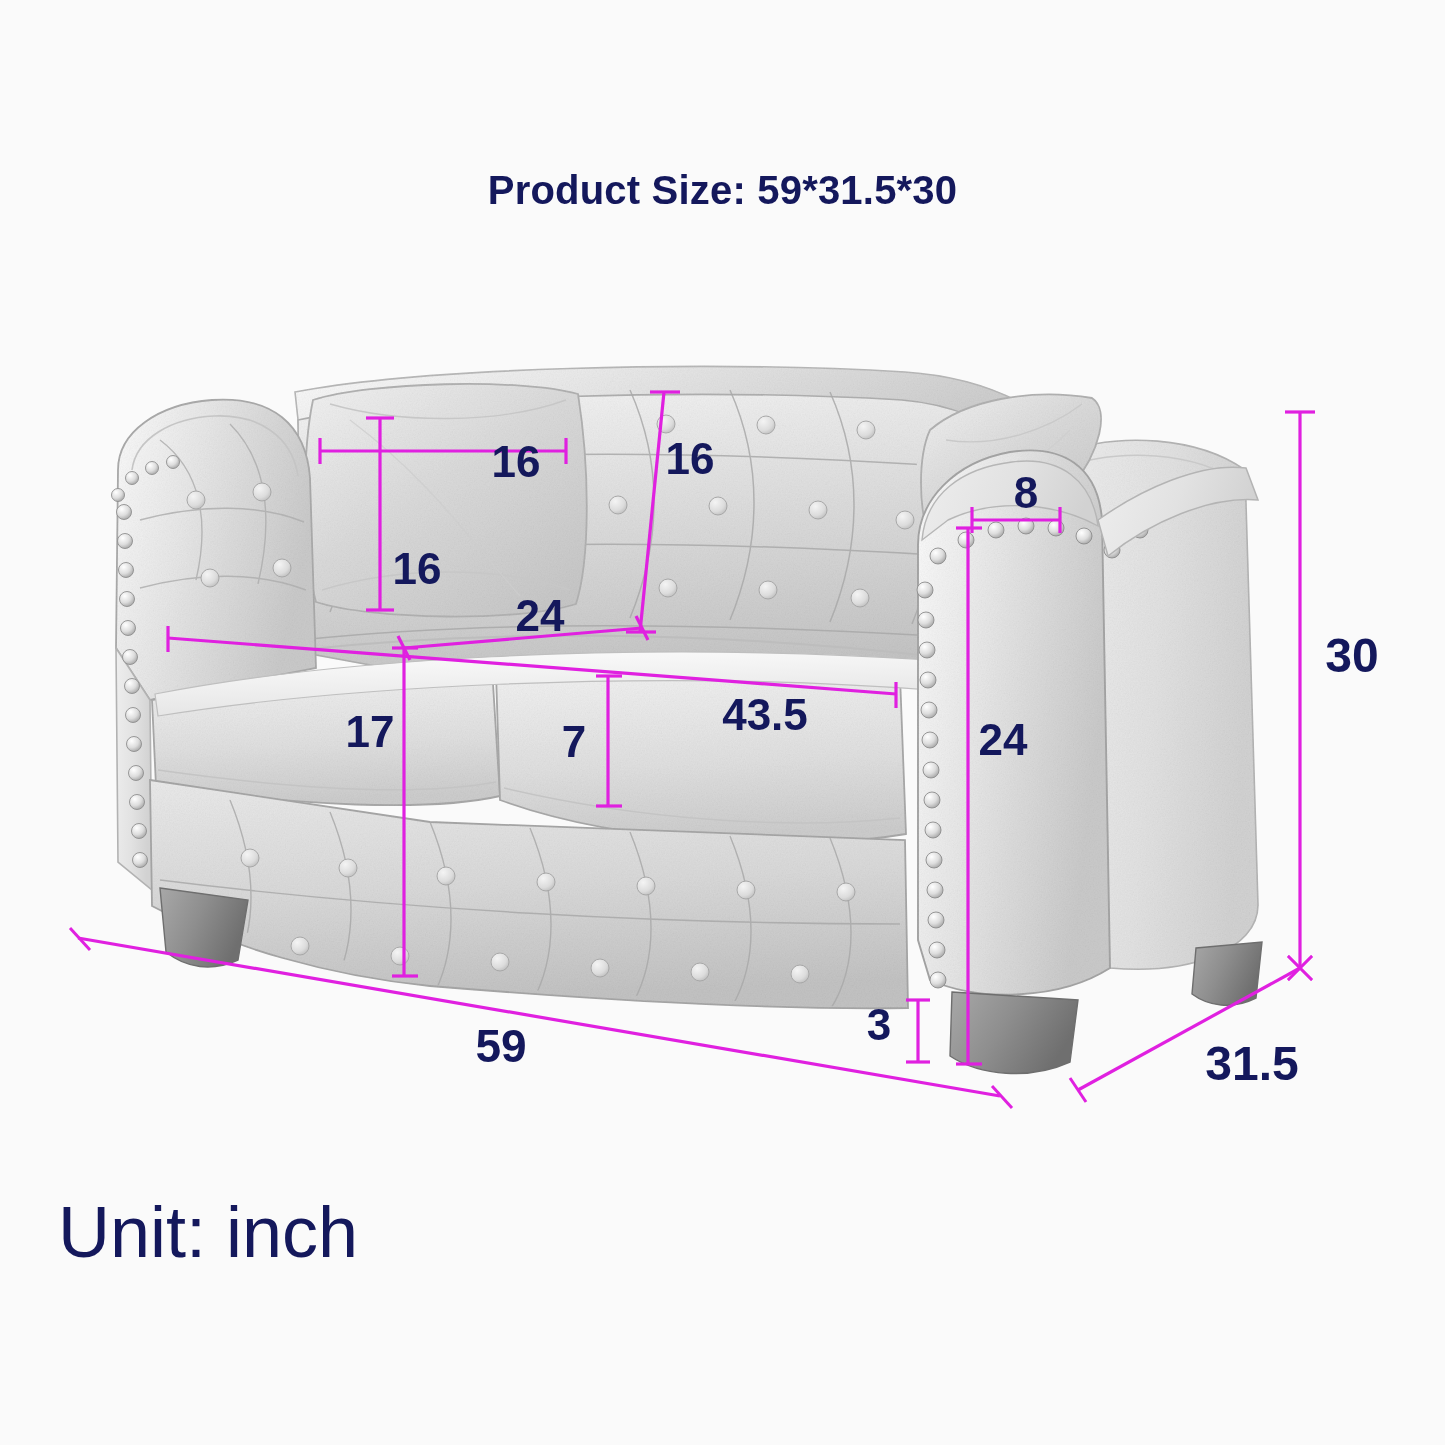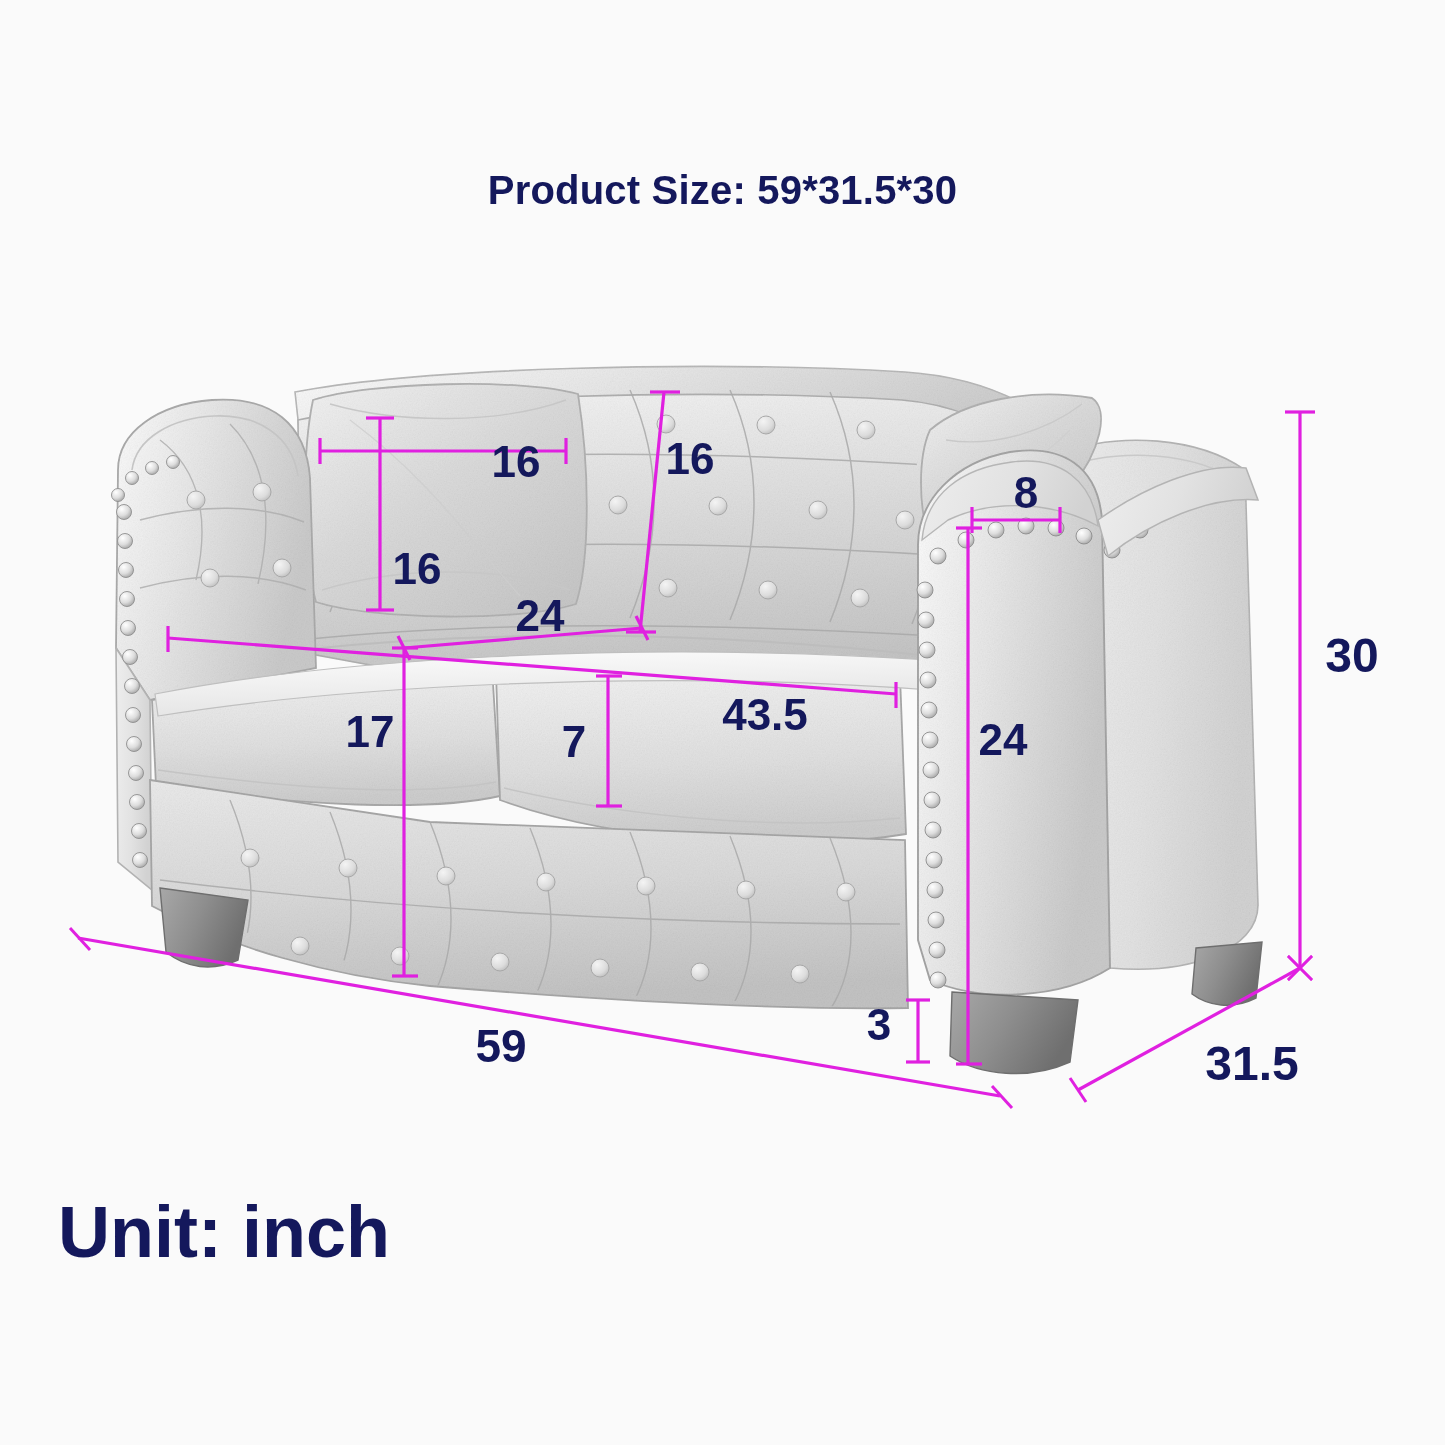--- a/index.html
+++ b/index.html
@@ -26,21 +26,21 @@
     font-size: 40px;
     font-weight: bold;
     color: #14185c;
     letter-spacing: 0.2px;
   }
   
   #unit-text {
     position: absolute;
     left: 58px; top: 1196px;
     font-size: 72px;
-    font-weight: bold;
+    font-weight: normal;
     color: #14185c;
     line-height: 1;
   }
   #note-text {
     position: absolute;
     left: 62px; top: 1322px;
     font-size: 35px;
     font-weight: bold;
     color: #14185c;
     line-height: 1.28;

